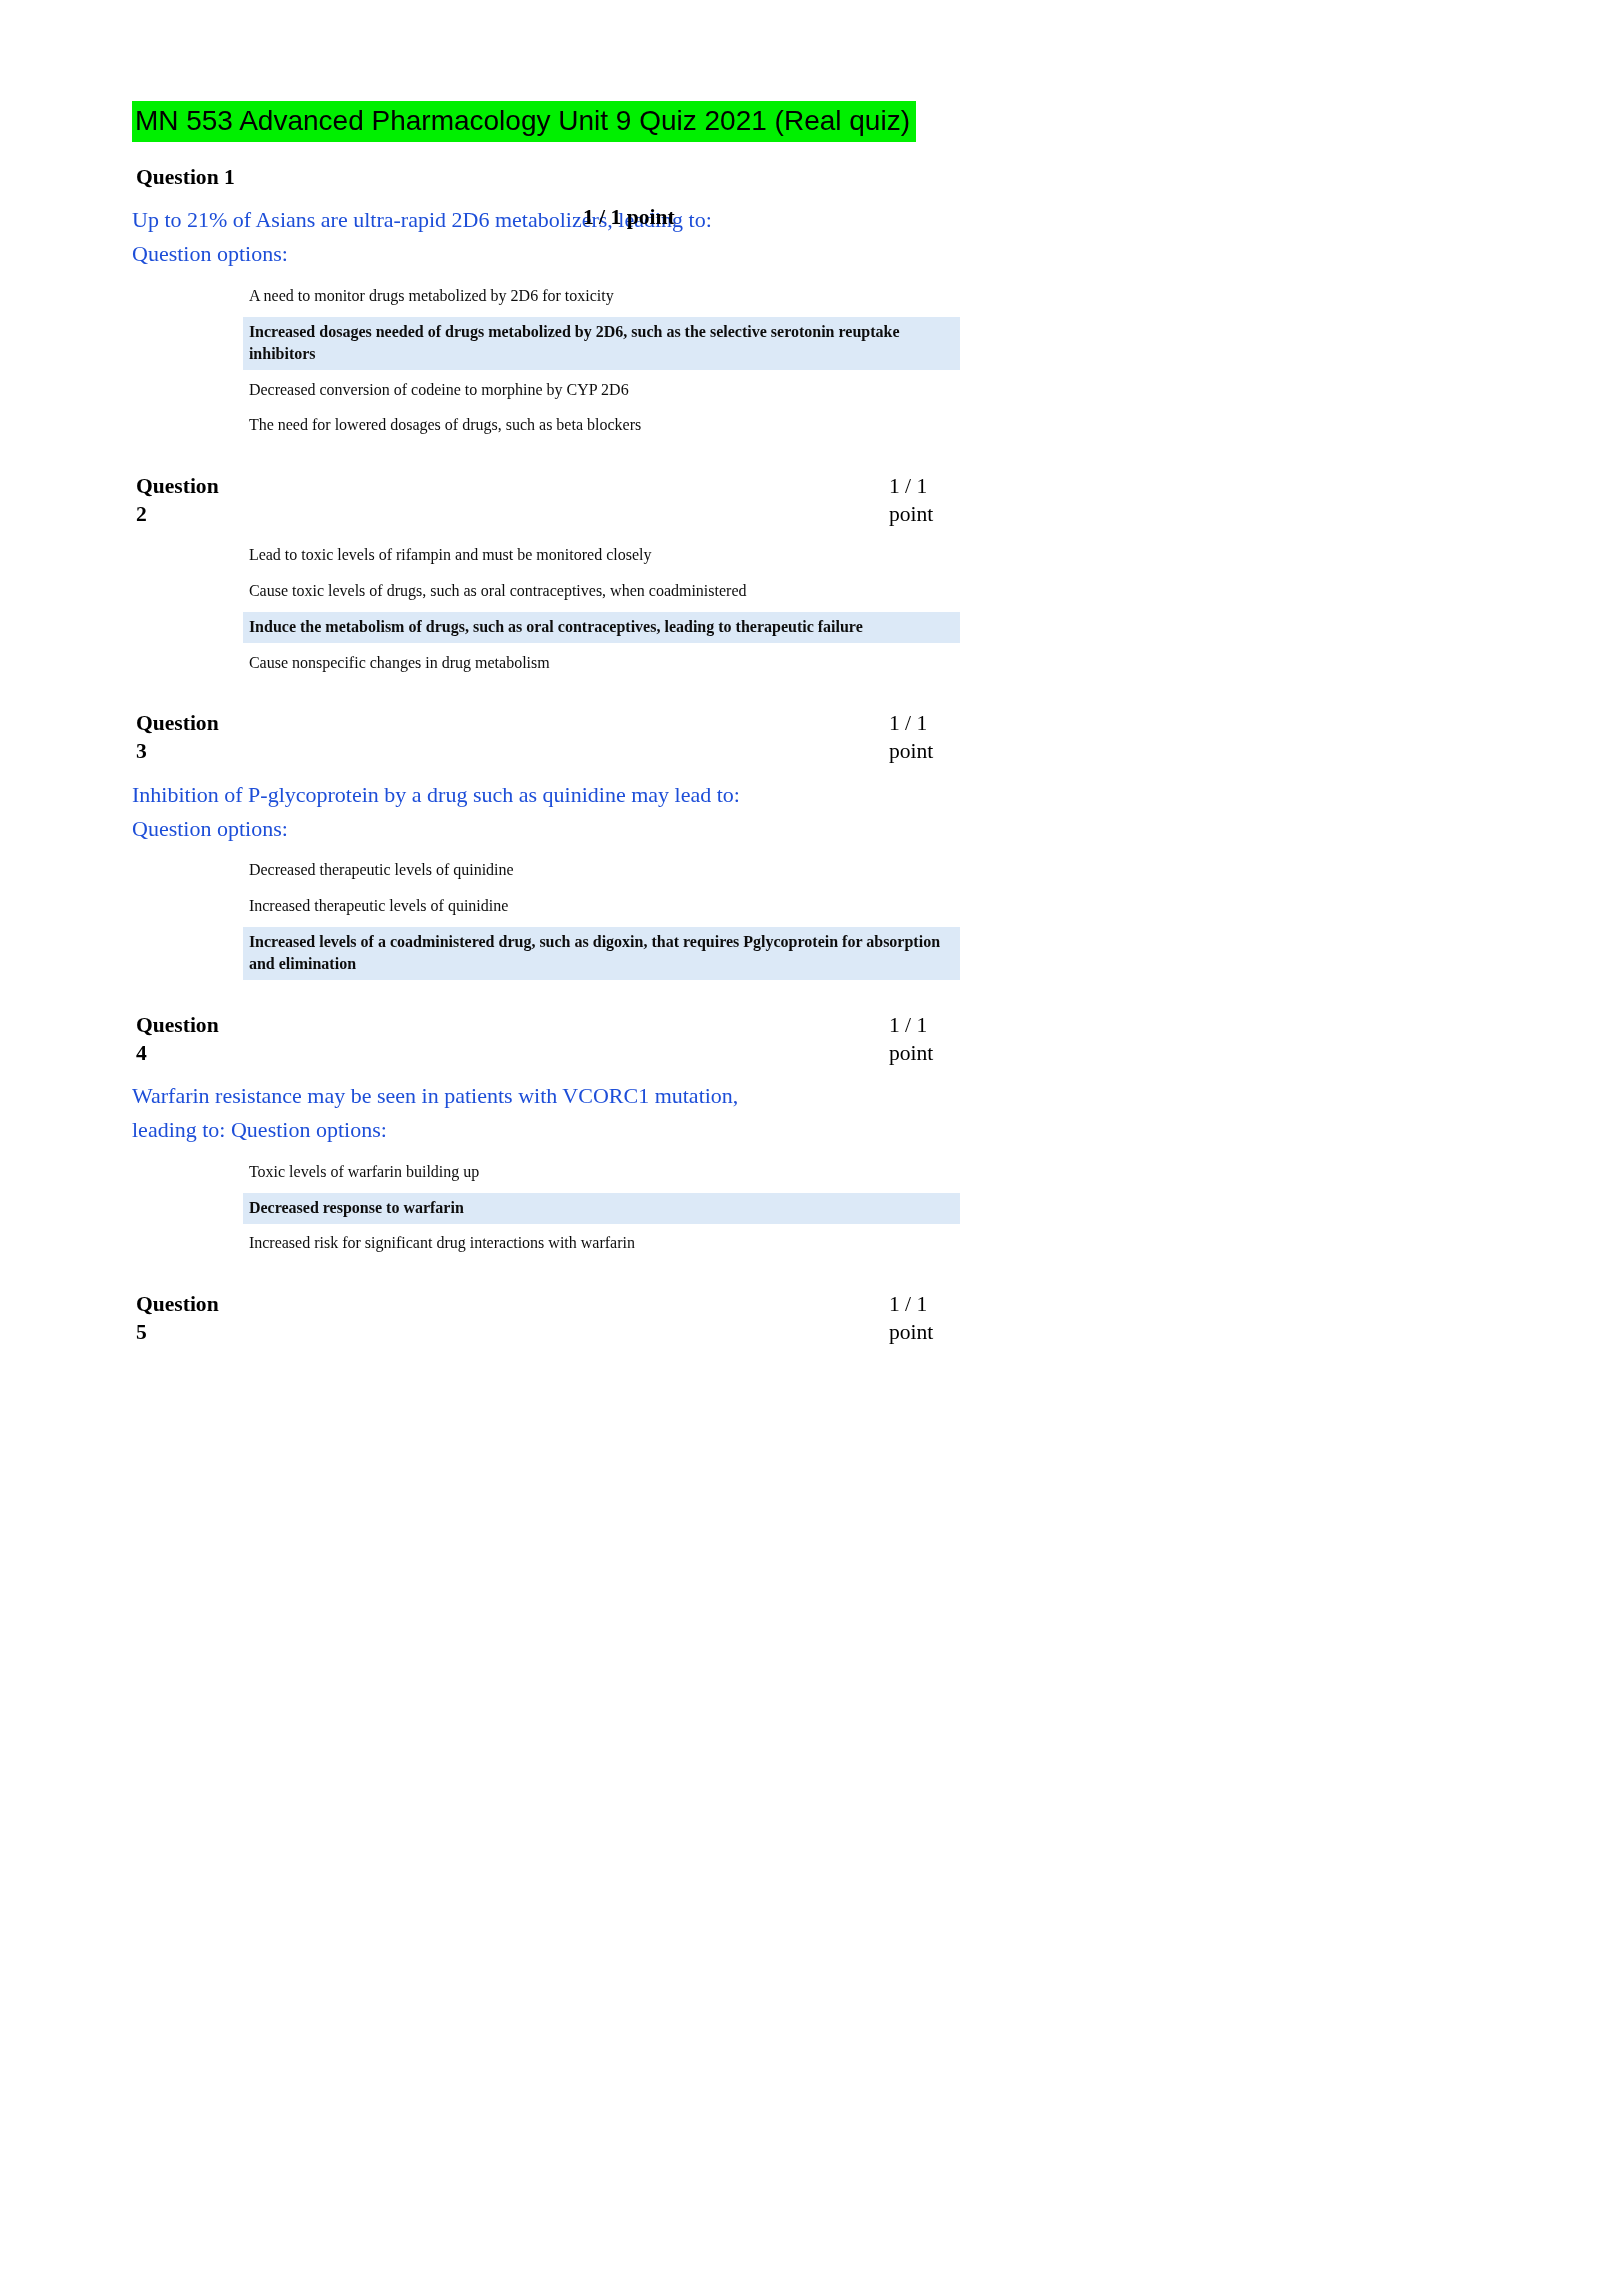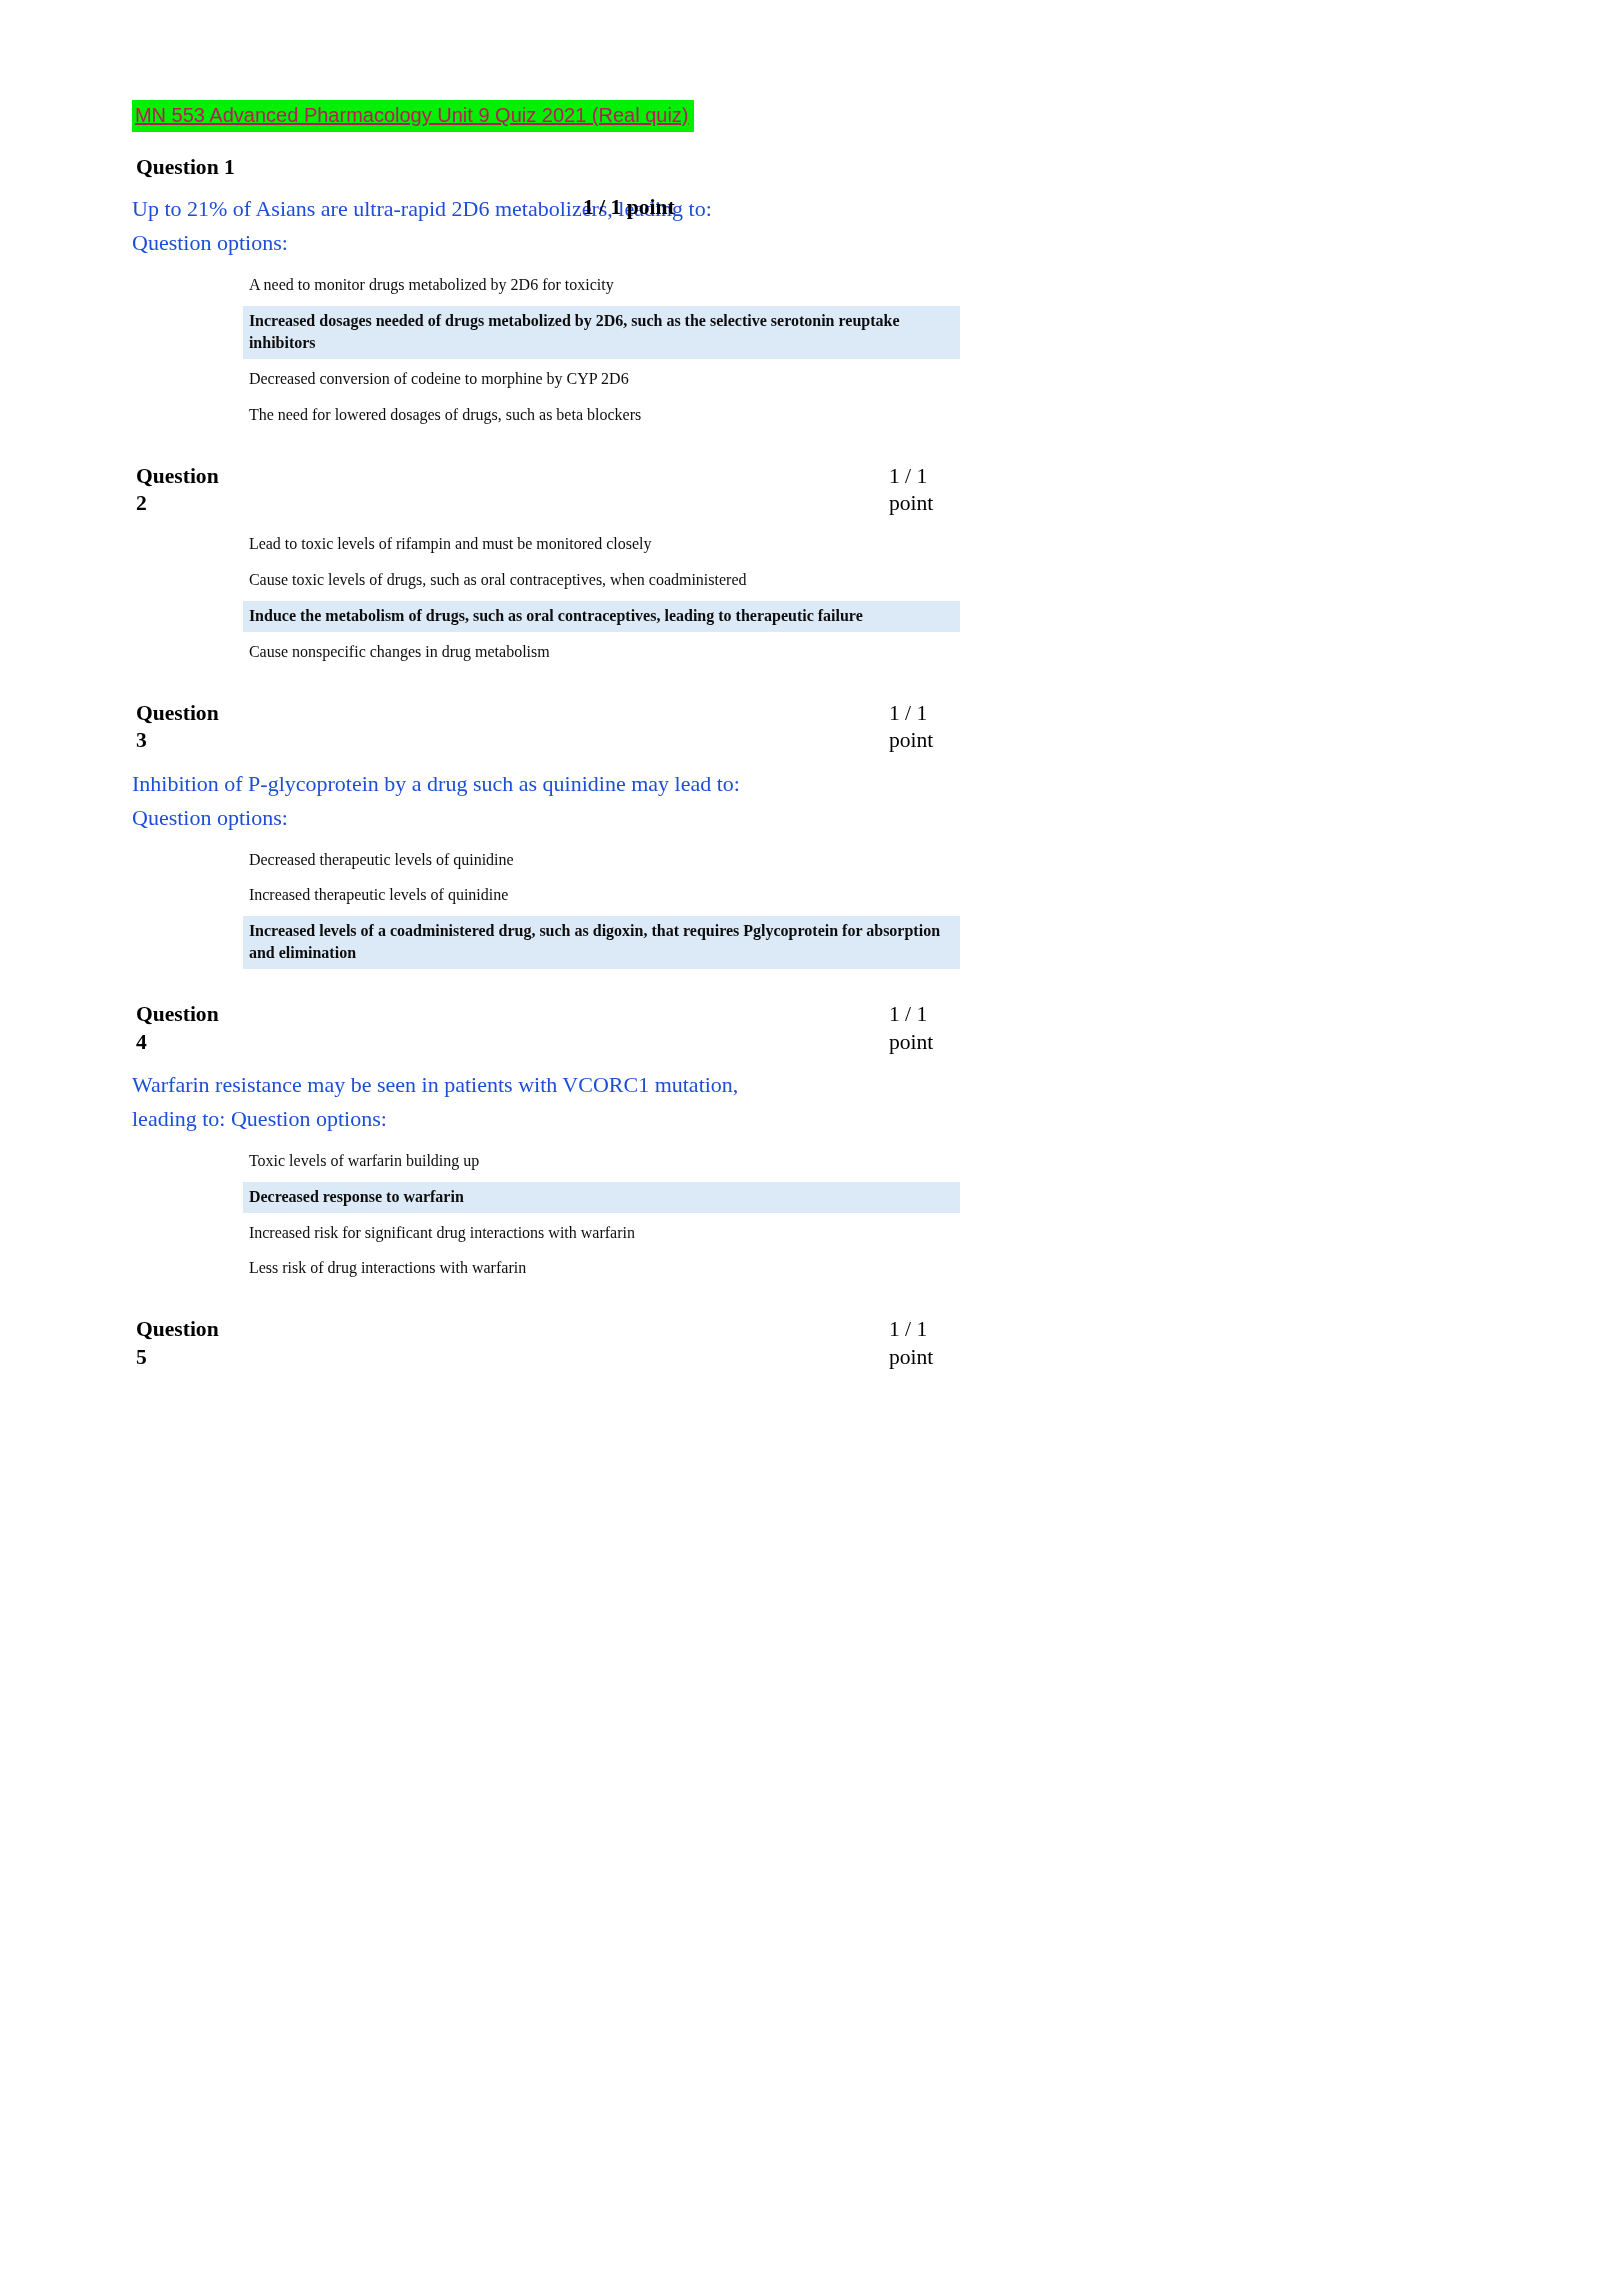--- a/index.html
+++ b/index.html
@@ -20,26 +20,25 @@
   .content {
     position: absolute;
     left: 132px;
     top: 102px;
     width: 828px;
   }
   .title-row { margin-bottom: 23.5px; }
   .doc-title {
     display: inline;
     font-family: "Liberation Sans", sans-serif;
-    font-size: 20px;
-    color: #be185d;
+    font-size: 28px;
+    color: #000000;
     background: var(--title-highlight, #00ff00);
     padding: 3.9px 5.9px 5.9px 2.9px;
     line-height: 1.35;
-    text-decoration: underline;
   }
   
   .q-header-inline {
     position: relative;
     font-size: 21.6px;
     line-height: 1.3;
     margin: 0 0 11.8px 3.9px;
     font-weight: bold;
     color: #000000;
   }
@@ -161,21 +160,20 @@
           <div>1 / 1</div>
           <div>point</div>
         </div>
       </div>
       <div class="q-text">Warfarin resistance may be seen in patients with VCORC1 mutation,
 leading to: Question options:</div>
       <div class="options">
         <div class="option">Toxic levels of warfarin building up</div>
         <div class="option highlight">Decreased response to warfarin</div>
         <div class="option">Increased risk for significant drug interactions with warfarin</div>
-        <div class="option">Less risk of drug interactions with warfarin</div>
       </div>
     </section>
 
     <section class="question">
       <div class="q-header">
         <div class="q-label">
           <div>Question</div>
           <div>5</div>
         </div>
         <div class="q-points">

